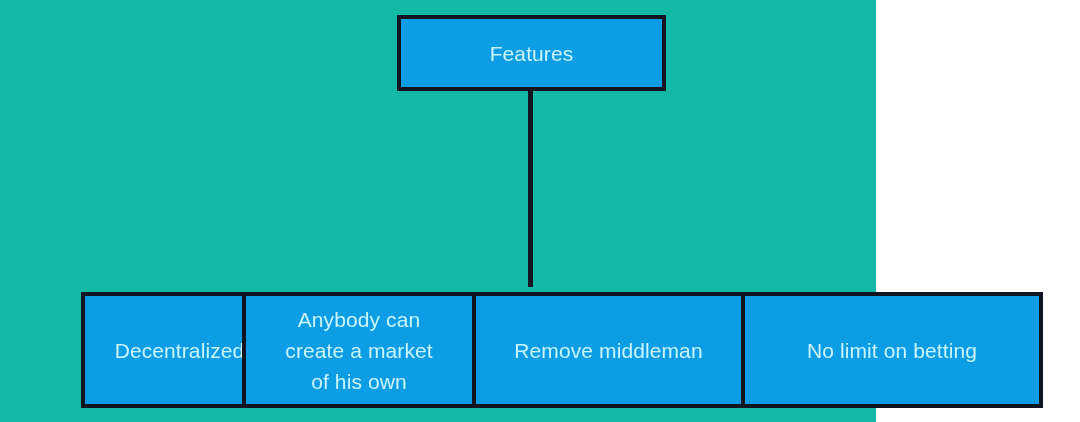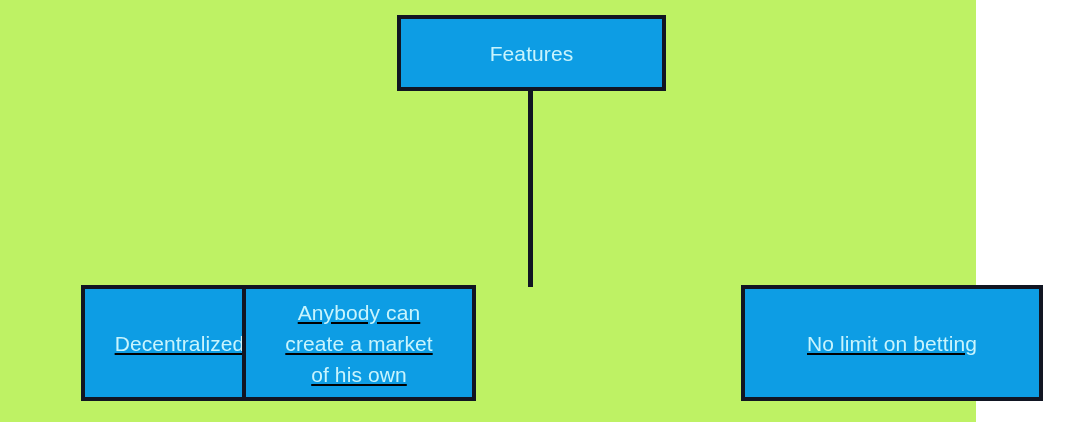--- a/index.html
+++ b/index.html
@@ -12,23 +12,23 @@
     height: 422px;
     position: relative;
     overflow: hidden;
     font-family: "Liberation Sans", sans-serif;
   }
 
   #diagram-canvas {
     position: absolute;
     left: 0;
     top: 0;
-    width: 976px;
+    width: 876px;
     height: 422px;
-    background: #bef264;
+    background: #14b8a6;
   }
 
   .node {
     position: absolute;
     box-sizing: border-box;
     background: #0d9de4;
     border: 4px solid #111522;
     display: flex;
     align-items: center;
     justify-content: center;
@@ -67,23 +67,22 @@
   #child-row {
     position: absolute;
     left: 49px;
     top: 285px;
     width: 994px;
     height: 116px;
   }
 
   .child-node {
     position: absolute;
-    top: 0;
+    top: 7px;
     height: 116px;
-    text-decoration: underline;
   }
 
   #node-decentralized   { left: 0px;   width: 197px; margin-left: 32px; }
   #node-anybody-market  { left: 193px; width: 234px; }
   #node-remove-middleman{ left: 423px; width: 273px; }
   #node-no-limit-betting{ left: 692px; width: 302px; }
 </style>
 </head>
 <body>
 
@@ -100,19 +99,22 @@
     <div class="node child-node" id="node-decentralized">
       <span class="node-label">Decentralized</span>
     </div>
 
     <div class="node child-node" id="node-anybody-market">
       <span class="node-label">Anybody can
 create a market
 of his own</span>
     </div>
 
+    <div class="node child-node" id="node-remove-middleman">
+      <span class="node-label">Remove middleman</span>
+    </div>
 
     <div class="node child-node" id="node-no-limit-betting">
       <span class="node-label">No limit on betting</span>
     </div>
 
   </div>
 </div>
 
 </body></html>

